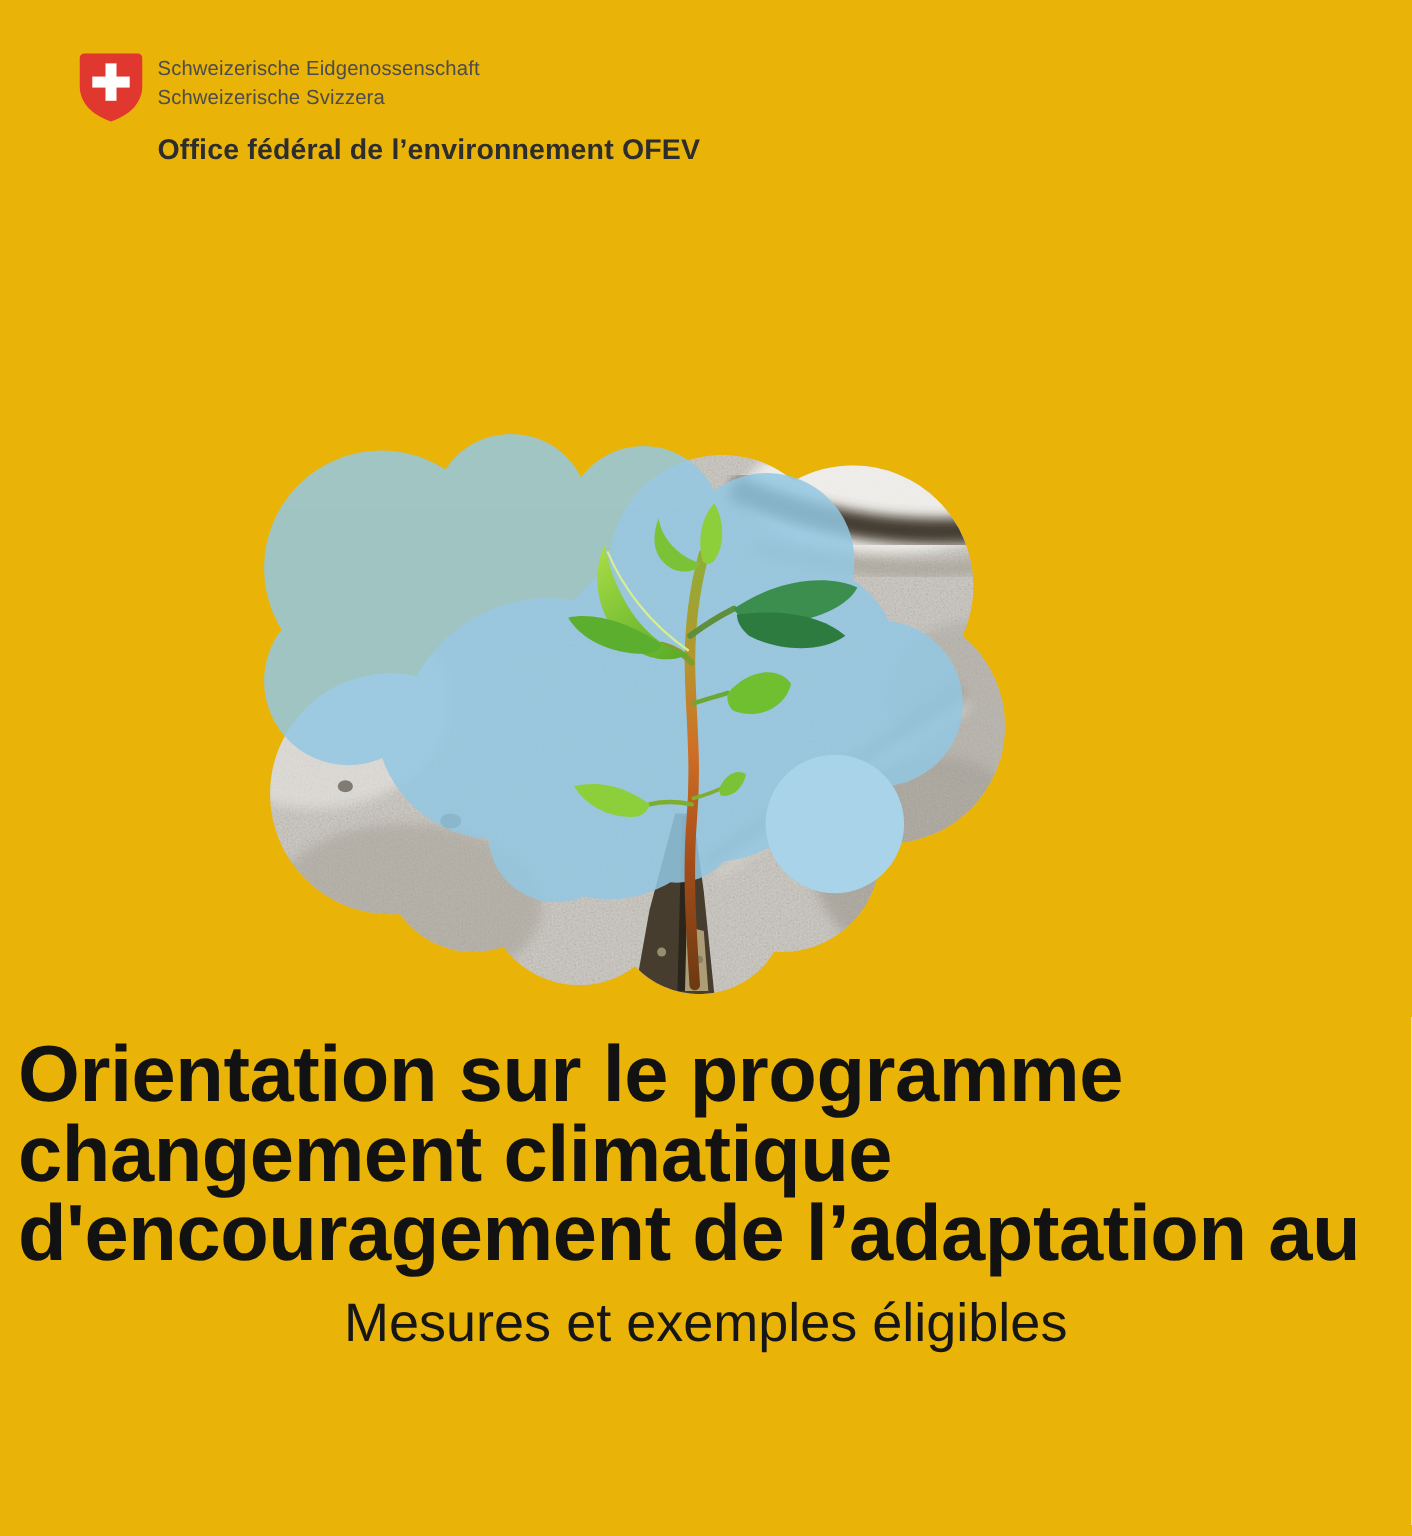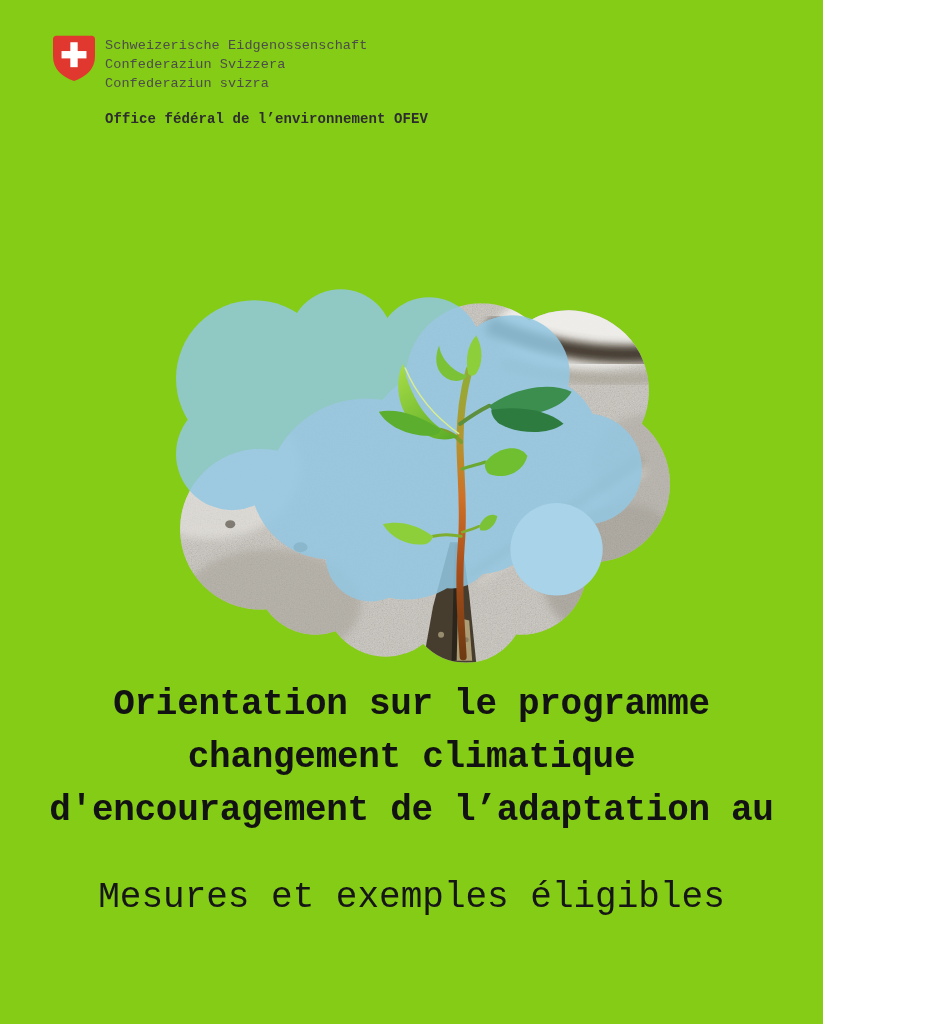--- a/index.html
+++ b/index.html
@@ -1,55 +1,54 @@
 <!DOCTYPE html>
 <html><head>
 <meta charset="utf-8">
 <style>
   html,body{margin:0;padding:0;background:#ffffff;}
   .page{
-    position:relative;width:823px;height:1024px;background:#84cc16;overflow:hidden;
-    font-family:Liberation Mono, monospace;
+    position:relative;width:941px;height:1024px;background:#eab308;overflow:hidden;
+    font-family:Liberation Sans, sans-serif;
   }
   
   .logo-block{position:absolute;left:53px;top:34px;display:flex;gap:10px;}
   .shield{width:42px;height:48px;flex:0 0 auto;}
   .logo-text{font-size:13.5px;line-height:19px;color:#4c4c4c;padding-top:2px;letter-spacing:0.1px;}
-  .office-line{margin-top:17px;font-weight:700;font-size:14px;color:#2d2d2d;}
+  .office-line{margin-top:17px;font-weight:700;font-size:19px;color:#2d2d2d;}
   
   .illustration{position:absolute;left:170px;top:283px;width:502px;height:382px;margin:0;}
   .illustration svg{display:block;width:100%;height:100%;}
   
   .title{
-    position:absolute;top:678px;left:0;right:0;margin:0;
-    text-align:center;font-weight:700;font-size:36px;line-height:53px;
+    position:absolute;top:678px;left:0;right:0;margin:12px;
+    font-weight:700;font-size:53px;line-height:53px;
     color:#121212;letter-spacing:-0.3px;
   }
   .subtitle{
-    position:absolute;top:860px;left:0;right:0;margin:16px;
+    position:absolute;top:860px;left:0;right:0;margin:0;
     text-align:center;font-weight:400;font-size:36px;line-height:44px;color:#161616;
   }
 </style>
 </head>
 <body>
 
 <div class="page">
 
   <header class="logo-block">
     <svg class="shield" viewBox="0 0 32 36" aria-hidden="true">
       <path d="M2.5 1 H29.5 C30.9 1 32 2.1 32 3.5 V16.5 C32 26.5 25.5 32.2 16 35.5 C6.5 32.2 0 26.5 0 16.5 V3.5 C0 2.1 1.1 1 2.5 1 Z" fill="#e0372e"></path>
       <g fill="#ffffff">
         <rect x="13.2" y="6" width="5.6" height="19"></rect>
         <rect x="6.5" y="12.7" width="19" height="5.6"></rect>
       </g>
     </svg>
     <div class="logo-text">
       <div>Schweizerische Eidgenossenschaft</div>
-      <div>Confederaziun Svizzera</div>
-      <div>Confederaziun svizra</div>
+      <div>Schweizerische Svizzera</div>
       <div class="office-line">Office fédéral de l’environnement OFEV</div>
     </div>
   </header>
 
   <figure class="illustration">
     <svg viewBox="0 0 500 380" aria-hidden="true">
       <defs>
         <clipPath id="photoBlob">
           <circle cx="397" cy="107" r="80"></circle>
           <circle cx="420" cy="200" r="78"></circle>

